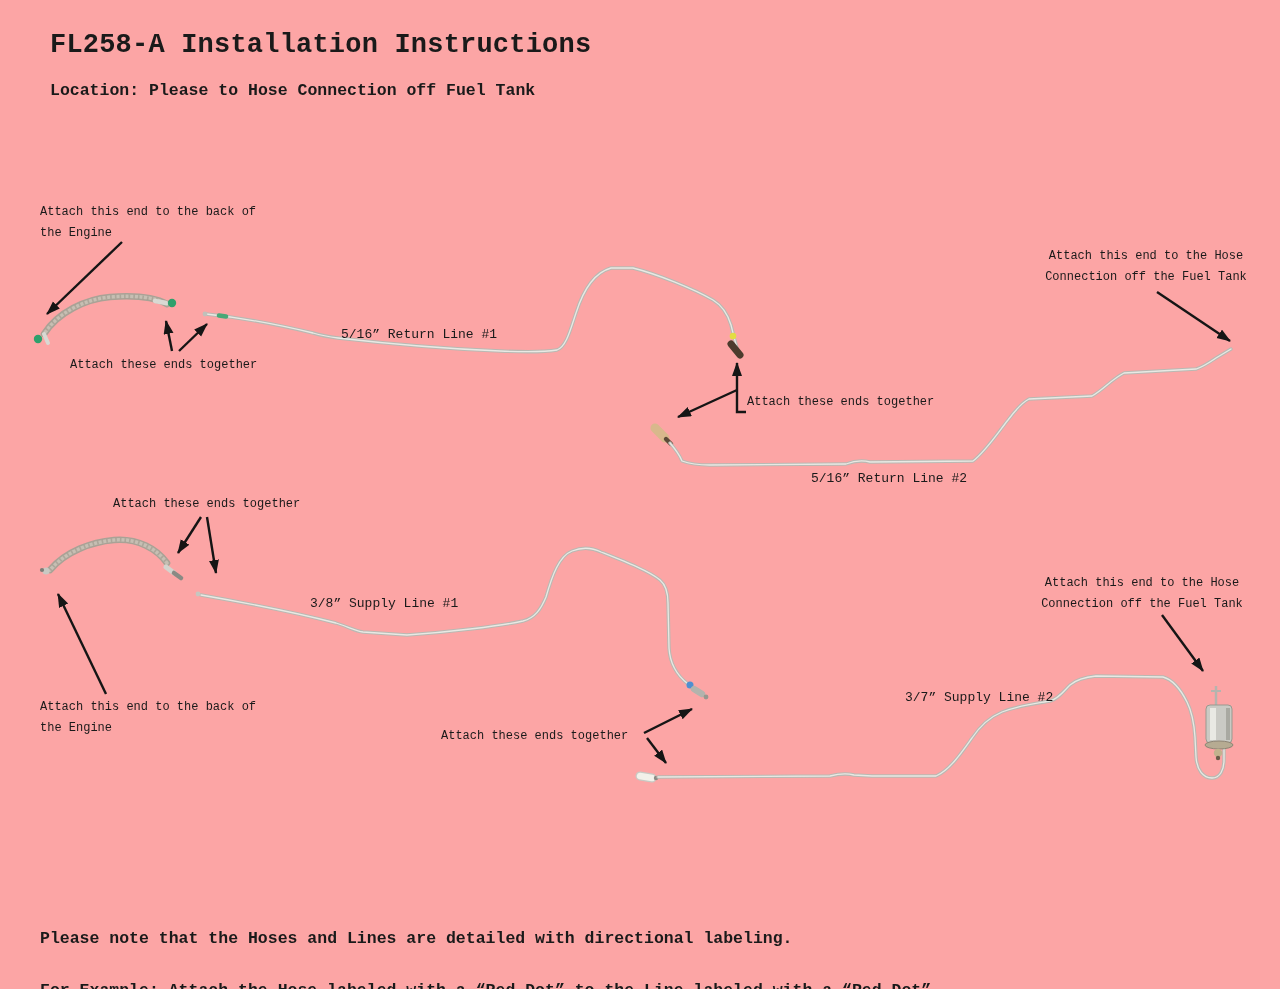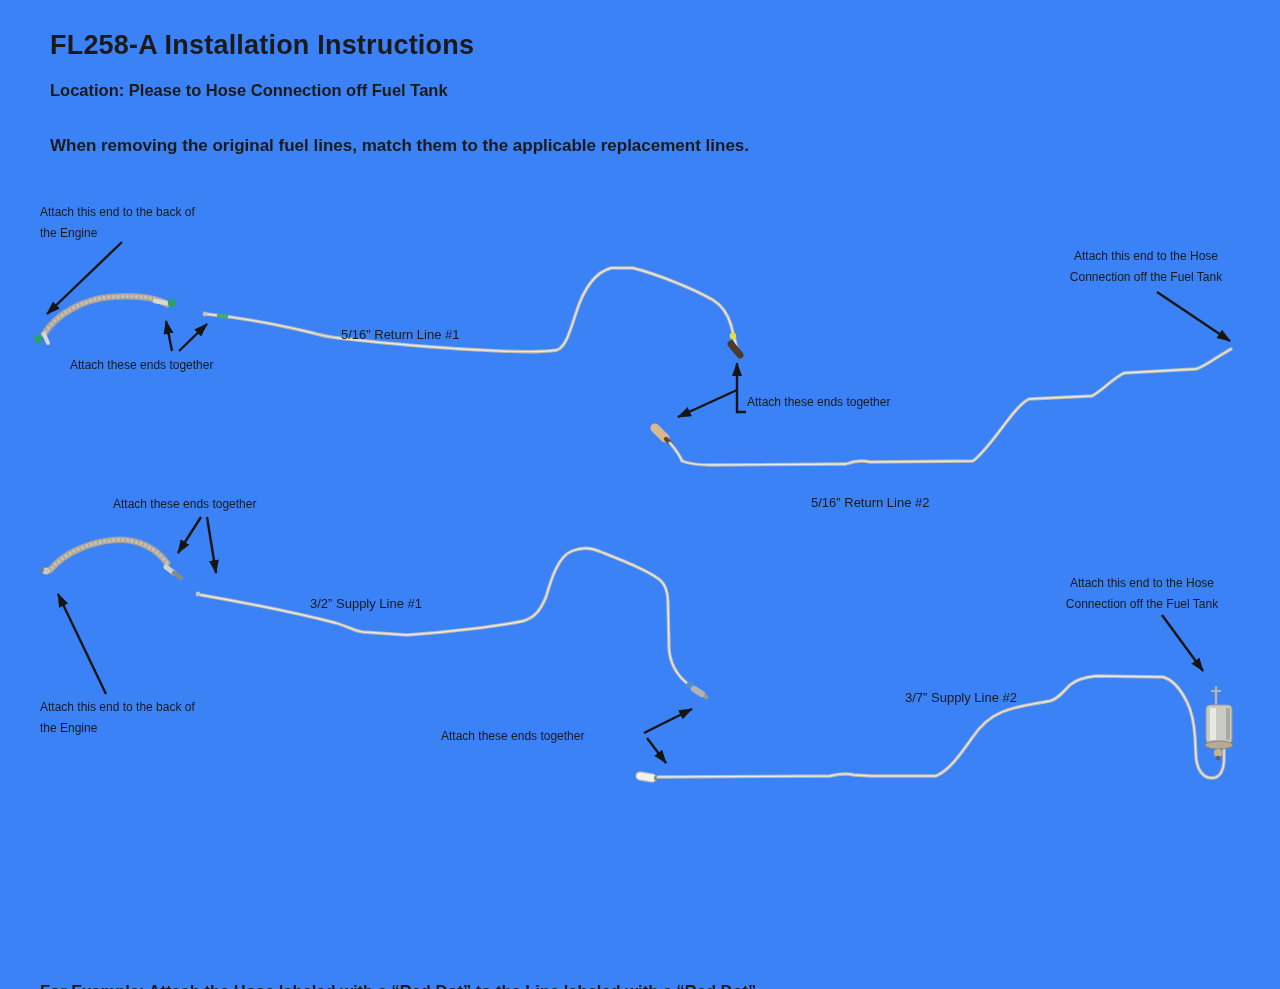--- a/index.html
+++ b/index.html
@@ -1,18 +1,18 @@
 <!DOCTYPE html>
 <html><head>
 <meta charset="utf-8">
 <style>
   html,body{margin:0;padding:0;background:#ffffff;}
   .page{
-    position:relative;width:1280px;height:989px;background:#3b82f6;overflow:hidden;
-    font-family:Liberation Sans, sans-serif;color:#1a1a1a;
+    position:relative;width:1280px;height:989px;background:#fca5a5;overflow:hidden;
+    font-family:Liberation Mono, monospace;color:#1a1a1a;
   }
   .abs{position:absolute;}
   h1.title{margin:0;font-size:27px;font-weight:700;letter-spacing:.2px;}
   .subhead{font-size:16.5px;font-weight:700;}
   .intro{font-size:17px;font-weight:700;}
   .ann{font-size:12px;font-weight:400;line-height:21px;white-space:pre-line;}
   .linelabel{font-size:13px;font-weight:400;white-space:nowrap;}
   .center{text-align:center;}
   .note{font-size:16.5px;font-weight:700;line-height:26px;white-space:pre-line;}
   svg{position:absolute;left:0;top:0;}
@@ -23,21 +23,20 @@
   .braid-tex{fill:none;stroke:#8f887c;stroke-width:3.6;stroke-linecap:butt;stroke-dasharray:1.6 3;opacity:.45;}
   .arrow{fill:none;stroke:#151515;stroke-width:2.4;stroke-linejoin:miter;}
 </style>
 </head>
 <body>
 
 <div class="page">
 
   <h1 class="title abs" style="left:50px;top:30px;">FL258-A Installation Instructions</h1>
   <div class="subhead abs" style="left:50px;top:81px;">Location: Please to Hose Connection off Fuel Tank</div>
-  <div class="intro abs" style="left:50px;top:136px;">When removing the original fuel lines, match them to the applicable replacement lines.</div>
 
   <svg width="1280" height="989" viewBox="0 0 1280 989">
     <defs>
       <marker id="ah" markerUnits="userSpaceOnUse" markerWidth="16" markerHeight="12" refX="13" refY="5" orient="auto">
         <path d="M0,0 L14,5 L0,10 z" fill="#151515"></path>
       </marker>
     </defs>
 
     <g>
       <path class="braid" d="M 44,334 C 58,312 86,299 110,297 C 136,295 156,298 167,304"></path>
@@ -117,29 +116,29 @@
     <path class="arrow" marker-end="url(#ah)" d="M 1162,615 L 1203,671"></path>
   </svg>
 
   <div class="ann abs" style="left:40px;top:202px;">Attach this end to the back of
 the Engine</div>
   <div class="ann abs" style="left:70px;top:355px;">Attach these ends together</div>
   <div class="linelabel abs" style="left:341px;top:327px;">5/16” Return Line #1</div>
   <div class="ann abs" style="left:747px;top:392px;">Attach these ends together</div>
   <div class="ann center abs" style="left:1030px;top:246px;width:232px;">Attach this end to the Hose
 Connection off the Fuel Tank</div>
-  <div class="linelabel abs" style="left:811px;top:471px;margin-top:24px;">5/16” Return Line #2</div>
+  <div class="linelabel abs" style="left:811px;top:471px;">5/16” Return Line #2</div>
 
   <div class="ann abs" style="left:113px;top:494px;">Attach these ends together</div>
-  <div class="linelabel abs" style="left:310px;top:596px;">3/2” Supply Line #1</div>
+  <div class="linelabel abs" style="left:310px;top:596px;">3/8” Supply Line #1</div>
   <div class="ann abs" style="left:40px;top:697px;">Attach this end to the back of
 the Engine</div>
   <div class="ann abs" style="left:441px;top:726px;">Attach these ends together</div>
   <div class="ann center abs" style="left:1026px;top:573px;width:232px;">Attach this end to the Hose
 Connection off the Fuel Tank</div>
   <div class="linelabel abs" style="left:905px;top:690px;">3/7” Supply Line #2</div>
 
   <div class="note abs" style="left:40px;top:900px;">
-    <br>
+    <span>Please note that the Hoses and Lines are detailed with directional labeling.</span><br>
     <span>For Example: Attach the Hose labeled with a “Red Dot” to the Line labeled with a “Red Dot”.</span>
   </div>
 
 </div>
 
 </body></html>

